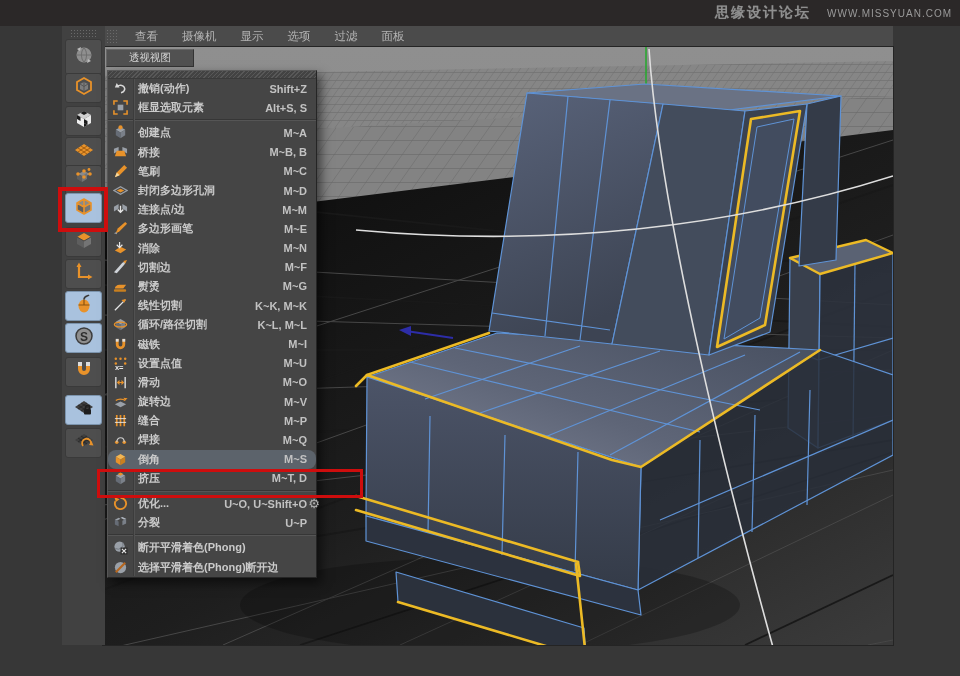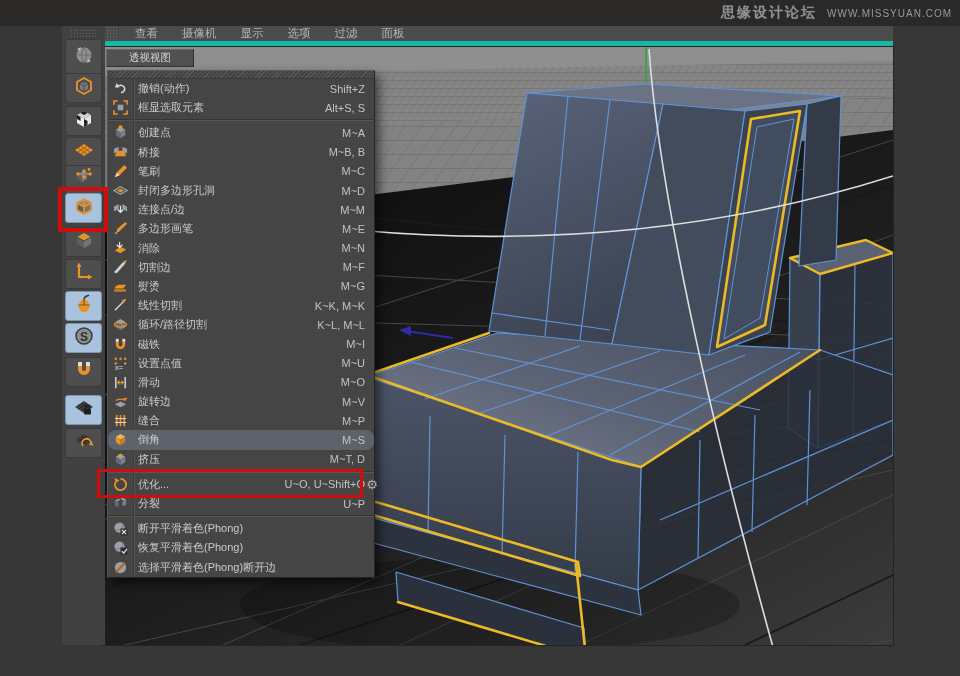--- a/index.html
+++ b/index.html
@@ -1,48 +1,48 @@
 <!DOCTYPE html>
 <html><head>
 <meta charset="utf-8">
 <style>
   html,body{margin:0;padding:0;background:#222;}
   .screen{position:relative;width:960px;height:676px;overflow:hidden;
     background:#373737;font-family:"Liberation Sans","DejaVu Sans",sans-serif;
     -webkit-font-smoothing:antialiased;}
   
   .banner{position:absolute;left:0;top:0;width:960px;height:26px;background:#2b2828;
-    display:flex;align-items:center;justify-content:flex-end;gap:10px;padding-right:8px;box-sizing:border-box;}
+    display:flex;align-items:center;justify-content:flex-end;gap:16px;padding-right:8px;box-sizing:border-box;}
   .banner .site-name{color:#8f8f8f;font-size:14px;font-weight:bold;letter-spacing:2px;
     text-shadow:0 0 1px #555;}
   .banner .site-url{color:#9a9a9a;font-size:10px;font-weight:normal;letter-spacing:1px;}
   
   .menubar{position:absolute;left:103px;top:26px;width:790px;height:21px;background:#4b4b4b;
-    border-bottom:6px solid #14b8a6;display:flex;align-items:center;box-sizing:border-box;}
+    border-bottom:1px solid #14b8a6;display:flex;align-items:center;box-sizing:border-box;}
   .mb-grip{width:13px;height:15px;margin:0 4px 0 3px;
     background-image:radial-gradient(#6a6a6a 30%,rgba(0,0,0,0) 32%);background-size:3px 3px;}
   .mb-item{color:#b4b4b4;font-size:11.5px;padding:0 12px;line-height:21px;cursor:default;}
   
   .viewport{position:absolute;left:103px;top:47px;width:790px;height:598px;background:#858585;
     border:0;outline:1px solid #242424;}
   .vp-label{position:absolute;left:3px;top:2px;background:#515151;border:1px solid #666;
     border-right-color:#333;border-bottom-color:#333;color:#d2d2d2;font-size:10.5px;
     padding:1px 22px;z-index:3;}
   
   .toolbar{position:absolute;left:62px;top:26px;width:43px;height:619px;background:#414141;}
   .tb-grip{position:absolute;left:8px;top:3px;width:26px;height:9px;
     background-image:radial-gradient(#6a6a6a 30%,rgba(0,0,0,0) 32%);background-size:3px 3px;}
   .tb-tile{position:absolute;left:3px;width:37px;height:30px;background:#4e4e4e;
     border:1px solid #3a3a3a;border-radius:3px;box-sizing:border-box;
     display:flex;align-items:center;justify-content:center;}
   .tb-tile.active{background:#a9c2de;border-color:#7c94ad;}
   
-  .context-menu{position:absolute;left:107px;top:70px;width:268px;background:#454545;
+  .context-menu{position:absolute;left:107px;top:70px;width:210px;background:#454545;
     border:1px solid #252525;border-top-color:#5a5a5a;border-left-color:#565656;
-    box-shadow:4px 5px 10px rgba(0,0,0,.55);box-sizing:border-box;z-index:5;}
+    box-shadow:4px 5px 10px rgba(0,0,0,.55);box-sizing:border-box;z-index:5;font-weight:bold;}
   .cm-hatch{height:7px;background:repeating-linear-gradient(135deg,#585858 0 1px,#434343 1px 3px);
     border-bottom:1px solid #3a3a3a;}
   .cm-item{position:relative;height:19.2px;display:flex;align-items:center;padding-left:4px;cursor:default;}
   .cm-item.hl{background:#5c636b;border-radius:8px;}
   .cm-icon{width:17px;height:16px;display:flex;align-items:center;justify-content:center;flex:0 0 17px;}
   .cm-label{color:#cacaca;font-size:11px;margin-left:9px;white-space:nowrap;}
   .cm-shortcut{color:#c2c2c2;font-size:11px;margin-left:auto;margin-right:9px;white-space:nowrap;text-align:right;}
   .cm-gear{position:absolute;right:-4px;top:2px;color:#b0b0b0;font-size:13px;}
   .cm-sep{height:6px;background:linear-gradient(#454545 2px,#363636 2px,#363636 3px,#555 3px,#555 4px,#454545 4px);}
   
@@ -499,20 +499,31 @@
         <div class="cm-item">
           <span class="cm-icon">
             <svg width="15" height="15" viewBox="0 0 16 16">
               <path d="M4 2v12 M8 2v12 M12 2v12" stroke="#e8922a" stroke-width="1.8"></path>
               <path d="M2 6h12 M2 10h12" stroke="#e6e6e6" stroke-width="1"></path>
             </svg>
           </span>
           <span class="cm-label">缝合</span>
           <span class="cm-shortcut">M~P</span>
         </div>
+        <div class="cm-item">
+          <span class="cm-icon">
+            <svg width="15" height="15" viewBox="0 0 16 16">
+              <circle cx="4" cy="11" r="1.9" fill="#e8922a"></circle>
+              <circle cx="12" cy="11" r="1.9" fill="#e8922a"></circle>
+              <path d="M4 11C4 4.5 12 4.5 12 11" stroke="#ccc" fill="none" stroke-width="1.3"></path>
+            </svg>
+          </span>
+          <span class="cm-label">焊接</span>
+          <span class="cm-shortcut">M~Q</span>
+        </div>
         <div class="cm-item hl">
           <span class="cm-icon">
             <svg width="15" height="15" viewBox="0 0 16 16">
               <polygon points="3,5 8,2 13,5 8,8" fill="#f2b553"></polygon>
               <polygon points="3,5 3,11 8,14 8,8" fill="#e8922a"></polygon>
               <polygon points="13,5 13,11 8,14 8,8" fill="#c87f1f"></polygon>
             </svg>
           </span>
           <span class="cm-label">倒角</span>
           <span class="cm-shortcut">M~S</span>
@@ -562,32 +573,20 @@
               <rect x="8" y="8" width="7.5" height="7.5" fill="#2e2e2e"></rect>
               <path d="M9.5 9.5l4.5 4.5 m0-4.5l-4.5 4.5" stroke="#e6e6e6" stroke-width="1.3"></path>
             </svg>
           </span>
           <span class="cm-label">断开平滑着色(Phong)</span>
           <span class="cm-shortcut"></span>
         </div>
         <div class="cm-item">
           <span class="cm-icon">
             <svg width="15" height="15" viewBox="0 0 16 16">
-              <circle cx="7" cy="7" r="5.5" fill="#9aa0a8"></circle>
-              <path d="M2.5 9a5.5 5.5 0 0 0 8-6.5" stroke="#70767e" fill="none"></path>
-              <rect x="8" y="8" width="7.5" height="7.5" fill="#2e2e2e"></rect>
-              <path d="M9.5 12l2 2 3.5-4.5" stroke="#e6e6e6" stroke-width="1.3" fill="none"></path>
-            </svg>
-          </span>
-          <span class="cm-label">恢复平滑着色(Phong)</span>
-          <span class="cm-shortcut"></span>
-        </div>
-        <div class="cm-item">
-          <span class="cm-icon">
-            <svg width="15" height="15" viewBox="0 0 16 16">
               <circle cx="8" cy="8" r="6" fill="#9aa0a8"></circle>
               <path d="M3 13 L13 3" stroke="#b5651d" stroke-width="2.2"></path>
             </svg>
           </span>
           <span class="cm-label">选择平滑着色(Phong)断开边</span>
           <span class="cm-shortcut"></span>
         </div>
       </div>
   </div>
 

